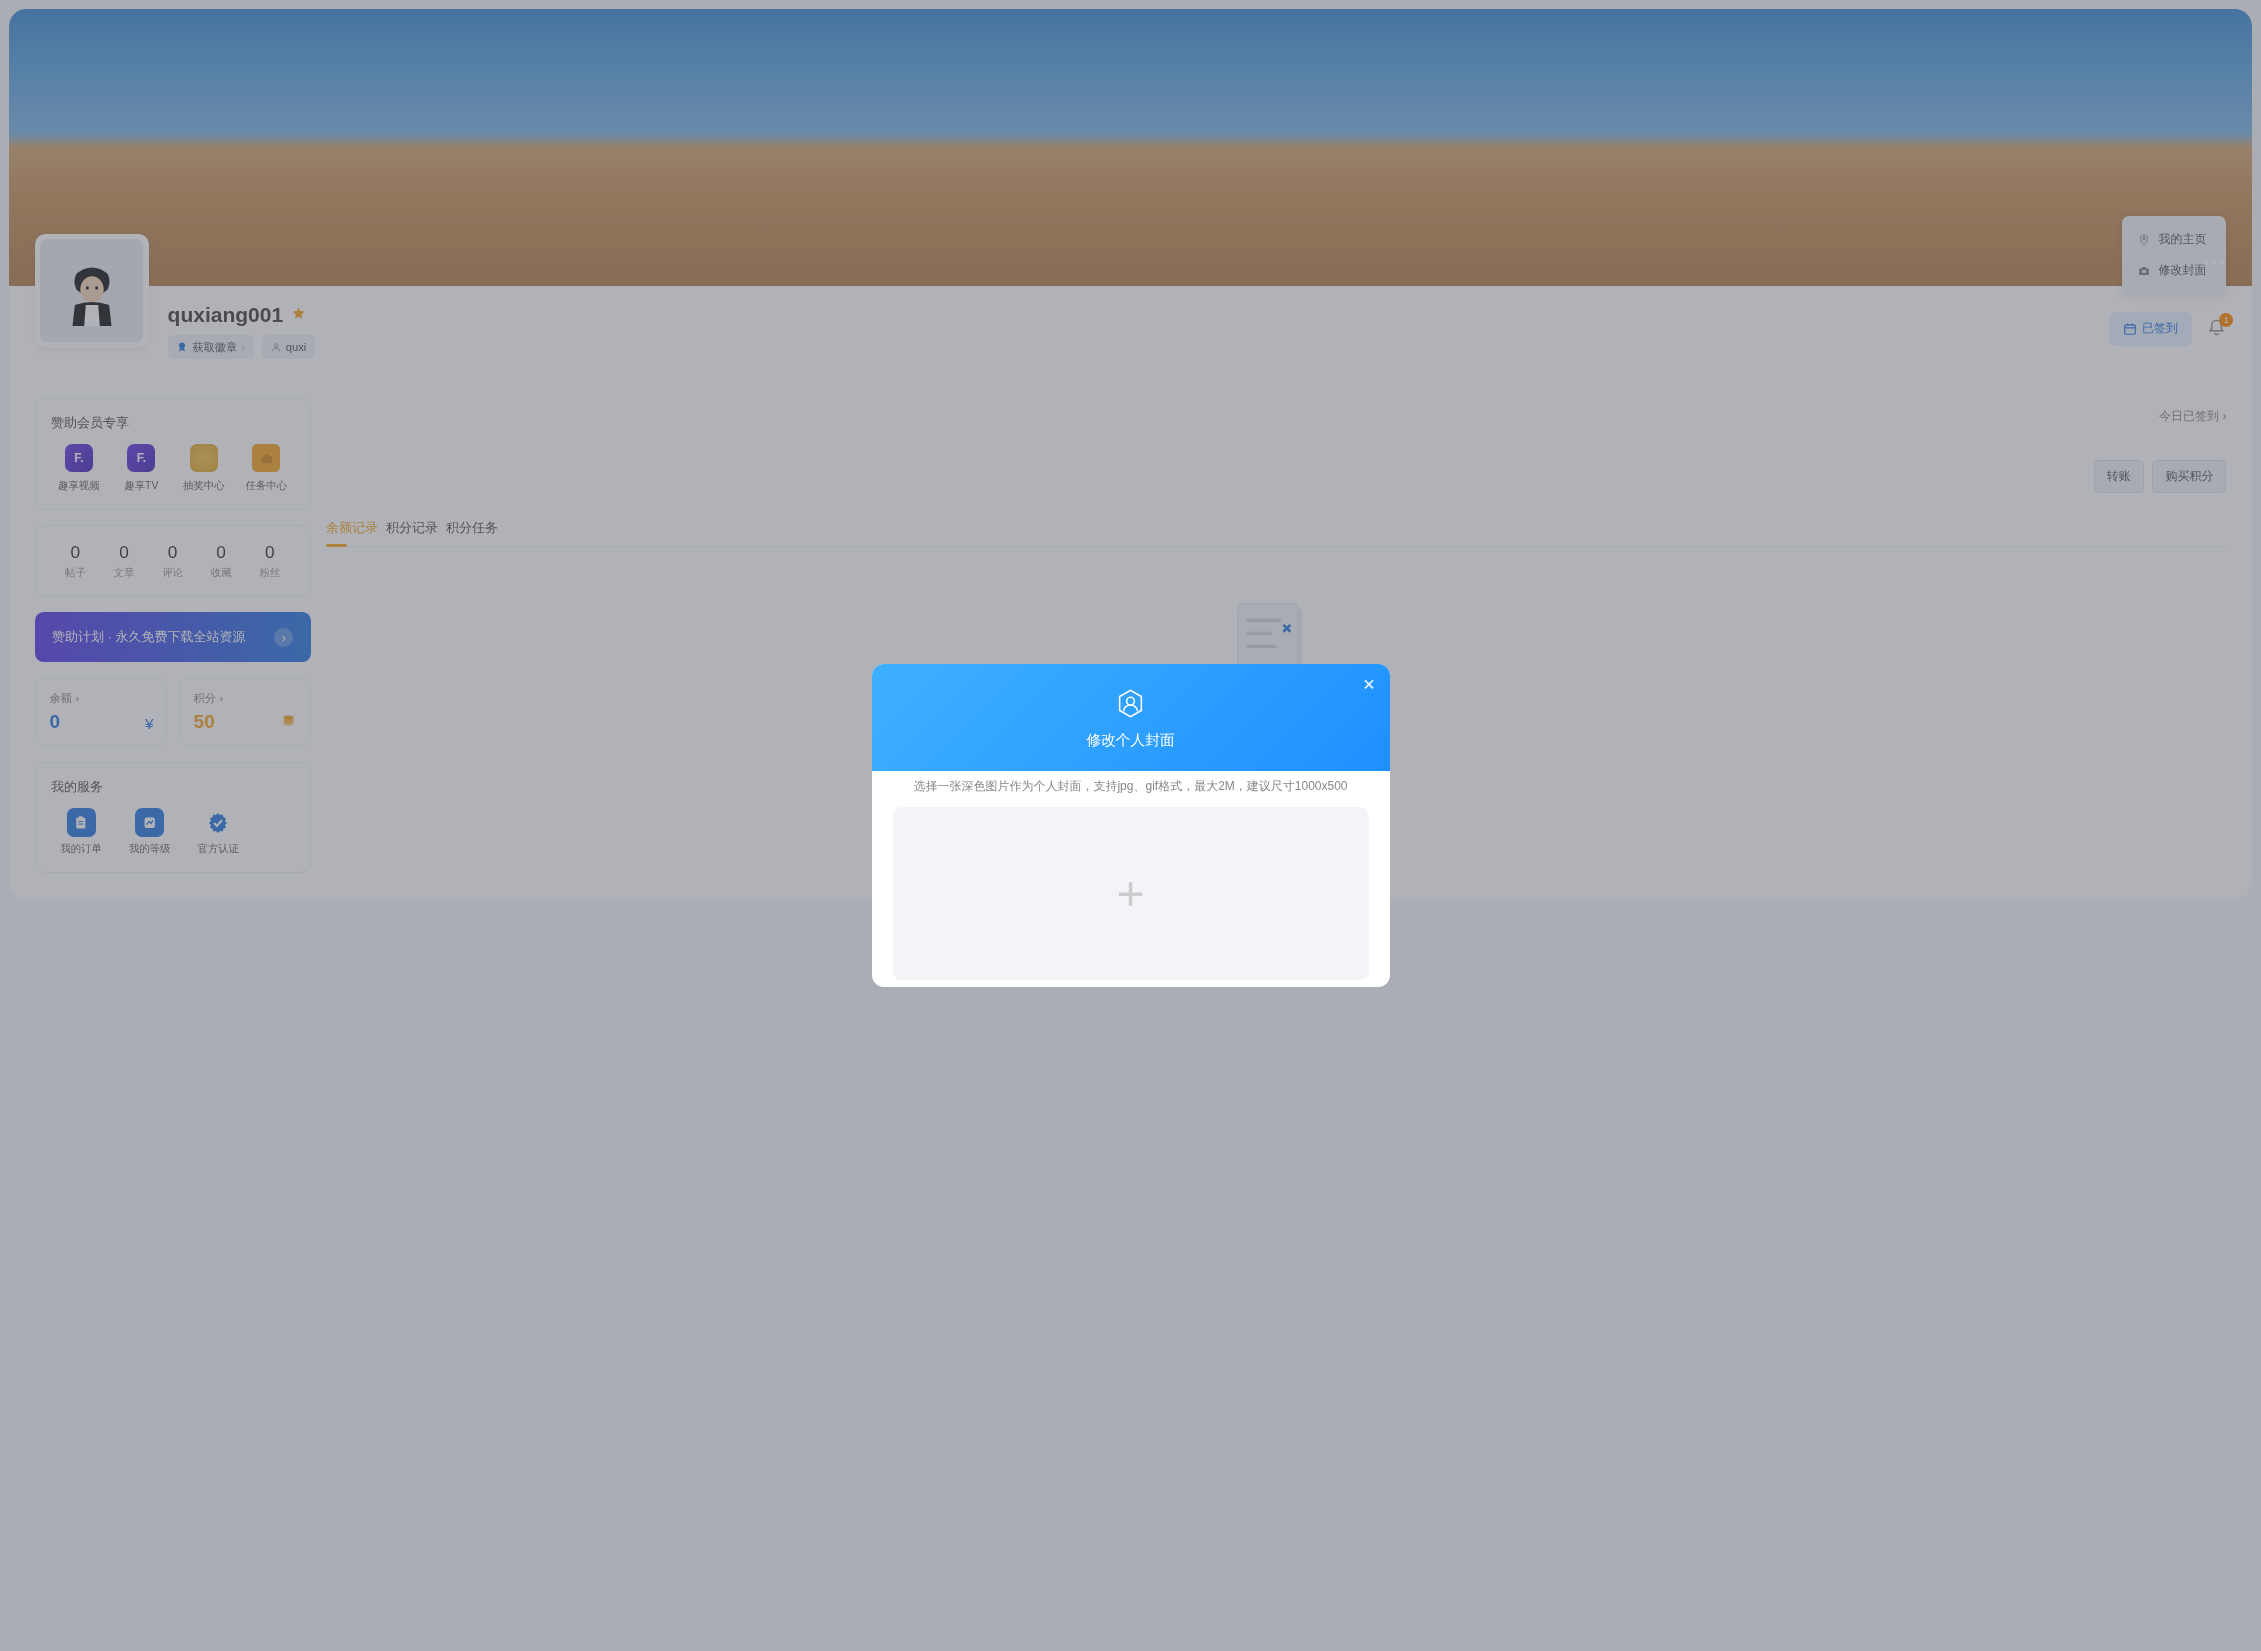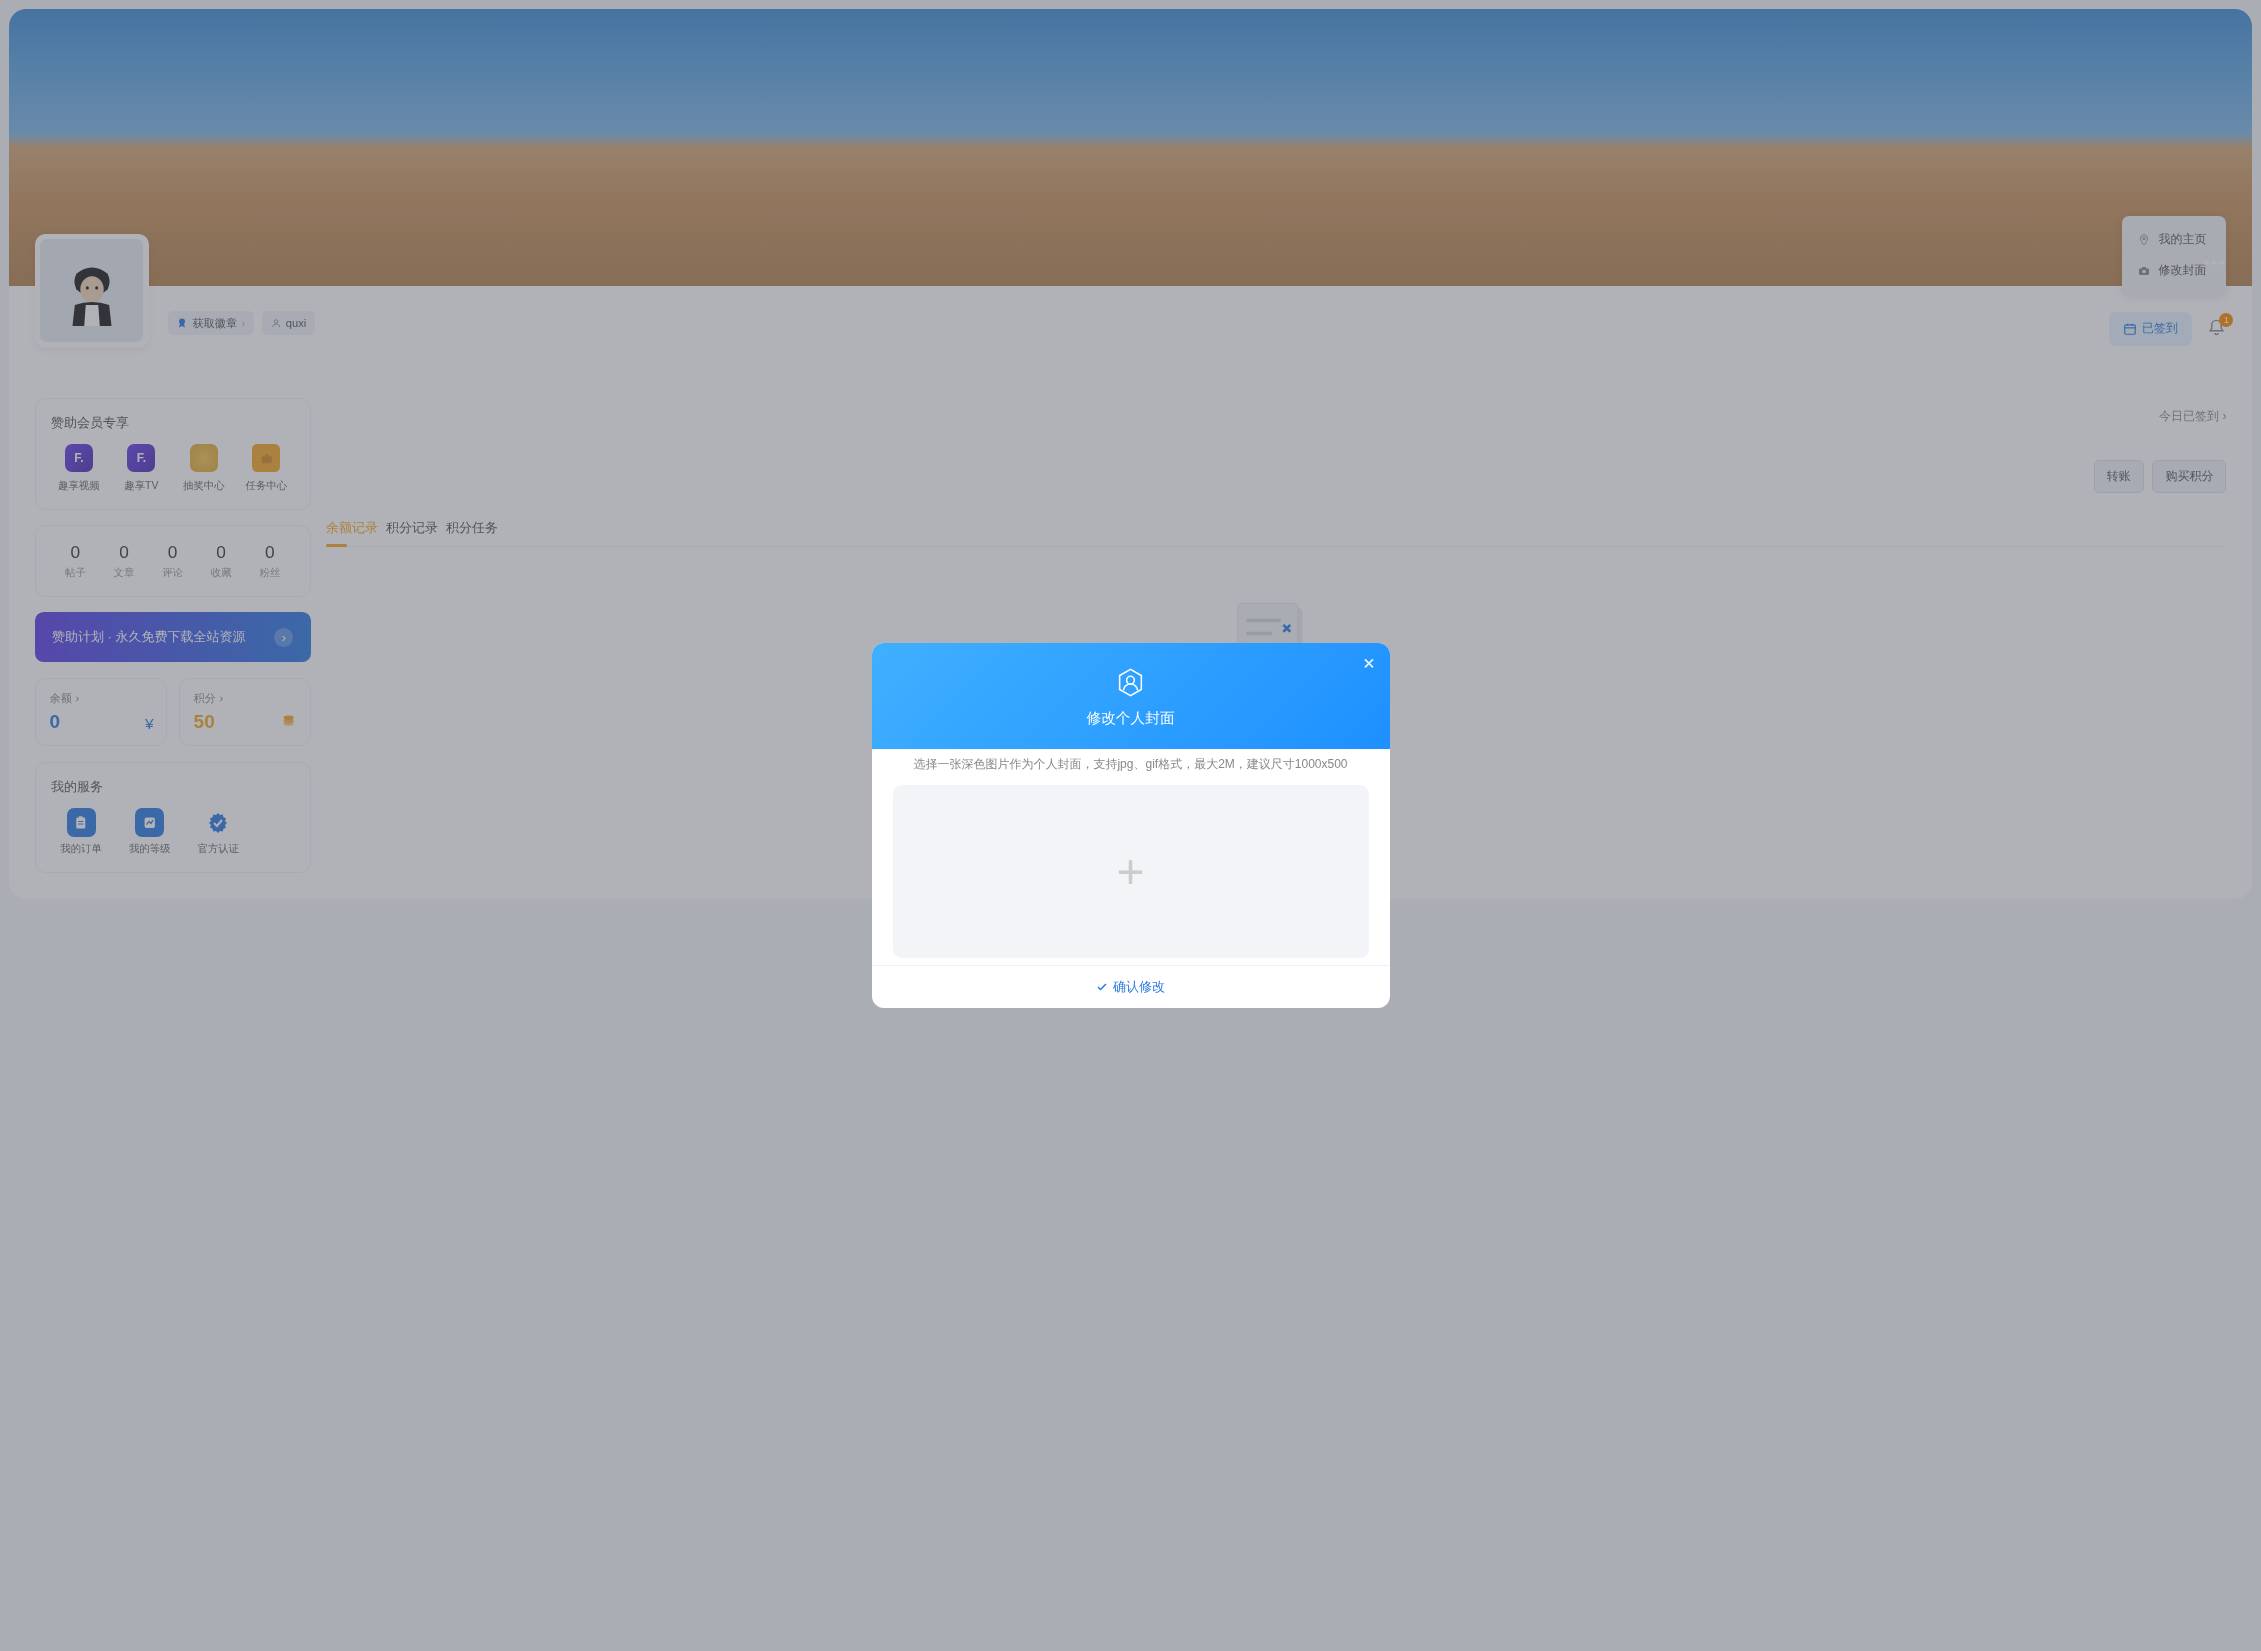--- a/index.html
+++ b/index.html
@@ -130,20 +130,26 @@
             <path d="M30 28 Q50 12 70 28 Q75 38 70 48 L65 52 Q50 60 35 52 L30 48 Q25 38 30 28" fill="#1a1a1a"></path>
             <ellipse cx="50" cy="48" rx="15" ry="17" fill="#f5d5b8"></ellipse>
             <circle cx="44" cy="46" r="2" fill="#1a1a1a"></circle>
               <circle cx="56" cy="46" r="2" fill="#1a1a1a"></circle>
             <path d="M28 68 Q50 60 72 68 L75 95 L25 95 Z" fill="#1a1a1a"></path>
             <path d="M42 68 L58 68 L60 95 L40 95 Z" fill="#fff"></path>
           </svg>
         </div>
       </div>
       <div class="profile-info">
+        <div class="username">
+          <span>quxiang001</span>
+          <svg width="17.3" height="17.3" viewBox="0 0 24 24">
+              <path fill="#f5a623" d="M12 2l2.4 5 5.6.8-4 4 1 5.6L12 15l-5 2.4 1-5.6-4-4 5.6-.8z"></path>
+            </svg>
+        </div>
         <div class="profile-chips">
           <div class="chip">
             <svg width="12" height="12" viewBox="0 0 24 24" class="chip-icon">
                 <circle cx="12" cy="9" r="6" fill="#2a7ae2"></circle>
                 <path d="M8 14l-2 7 6-3 6 3-2-7" fill="#2a7ae2"></path>
               </svg>
             <span>获取徽章</span>
             <span style="color:#aaa">›</span>
           </div>
           <div class="chip">
@@ -354,23 +360,15 @@
         <path d="M11 30 c0-5 5-8 9-8 s9 3 9 8" fill="none" stroke="#fff" stroke-width="2"></path>
       </svg>
       <div class="modal-title">修改个人封面</div>
     </div>
     <div class="modal-body">
       <div class="modal-hint">选择一张深色图片作为个人封面，支持jpg、gif格式，最大2M，建议尺寸1000x500</div>
       <div class="upload-box">
         <span class="upload-plus">+</span>
       </div>
     </div>
-    <div class="modal-footer">
-      <button class="confirm-btn">
-        <svg width="12" height="12" viewBox="0 0 24 24">
-            <polyline points="4,12 9,17 20,6" fill="none" stroke="#2a7ae2" stroke-width="3"></polyline>
-          </svg>
-        <span>确认修改</span>
-      </button>
-    </div>
   </div>
 </div>
 
 
 </body></html>

